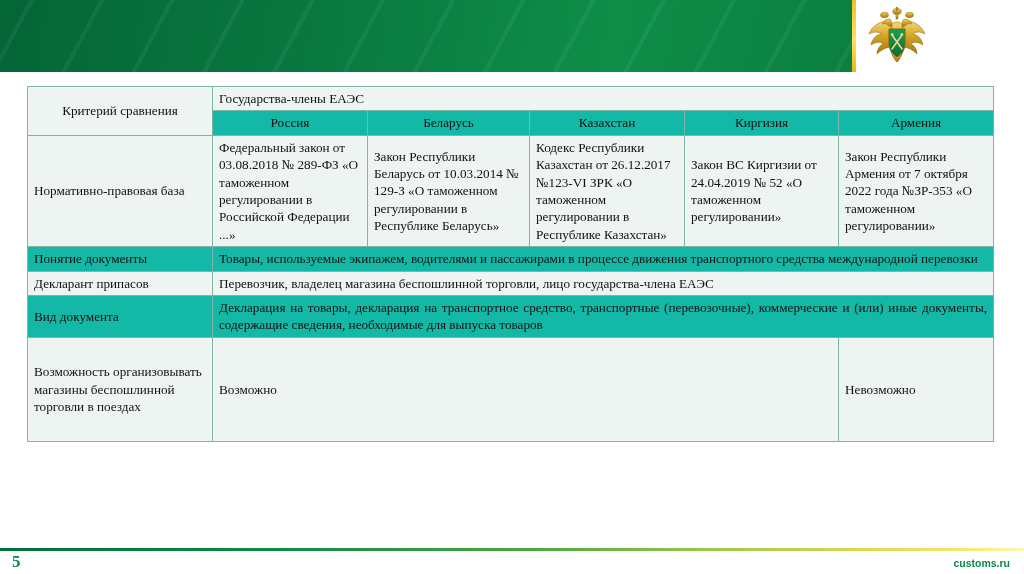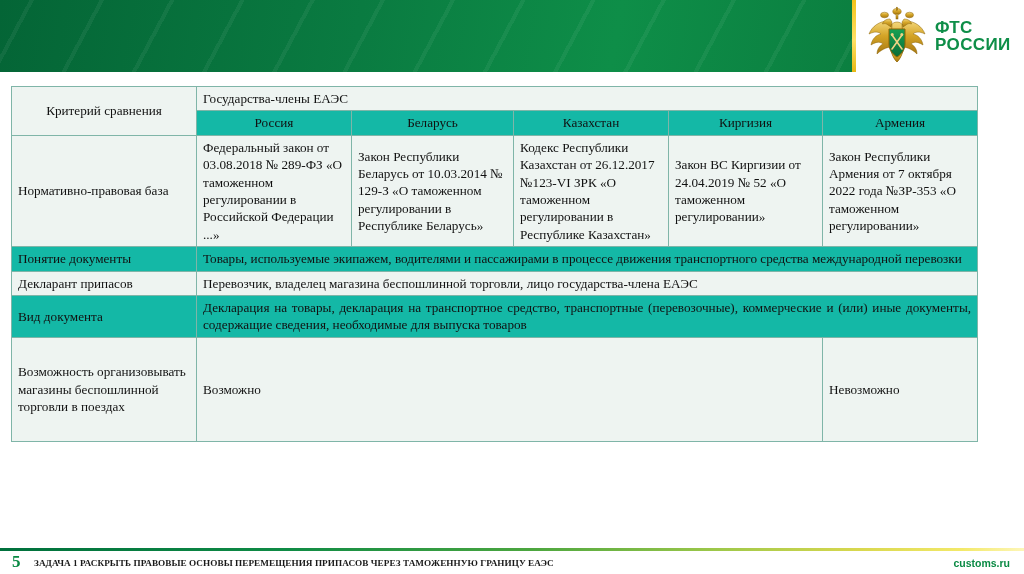--- a/index.html
+++ b/index.html
@@ -73,21 +73,21 @@
     font-weight: bold;
     color: #0e8e48;
     letter-spacing: 0.4px;
   }
   #logo-text .l1 { font-size: 17px; }
   #logo-text .l2 { font-size: 17px; }
 
   
   #table-wrap {
     position: absolute;
-    left: 11px; top: 86px;
+    left: 27px; top: 86px;
     width: 966px;
   }
   table.cmp {
     border-collapse: collapse;
     width: 966px;
     table-layout: fixed;
     font-family: "Liberation Serif", "DejaVu Serif", serif;
     color: #111111;
   }
   table.cmp td {
@@ -195,24 +195,20 @@
         <path d="M23,24 L39,24 L39,39 C39,46 34,50 31,52 C28,50 23,46 23,39 Z" fill="url(#grn)" stroke="#8a6207" stroke-width="1"></path>
 
         <g stroke="#f0d384" stroke-width="1.6" stroke-linecap="round" fill="none">
           <line x1="26" y1="30" x2="36" y2="44"></line>
           <line x1="36" y1="30" x2="26" y2="44"></line>
         </g>
         <circle cx="26.2" cy="29.6" r="1.5" fill="#f0d384"></circle>
         <circle cx="35.8" cy="29.6" r="1.5" fill="#f0d384"></circle>
       </svg>
     </div>
-    <div id="logo-text">
-      <span class="l1">ФТС</span>
-      <span class="l2">РОССИИ</span>
-    </div>
   </div>
 
   <div id="table-wrap">
     <table class="cmp">
       <colgroup>
         <col style="width:185px">
         <col style="width:155px">
         <col style="width:162px">
         <col style="width:155px">
         <col style="width:154px">
@@ -261,16 +257,15 @@
           <td class="tint-b crit cell-top" style="height:104px">Возможность организовывать магазины беспошлинной торговли в поездах</td>
           <td class="tint-b pad-wide" colspan="4">Возможно</td>
           <td class="tint-b pad-wide">Невозможно</td>
         </tr>
       </tbody>
     </table>
   </div>
 
   <div id="footer-rule"></div>
   <div id="footer-num">5</div>
-  <div id="footer-caption">ЗАДАЧА 1 РАСКРЫТЬ ПРАВОВЫЕ ОСНОВЫ ПЕРЕМЕЩЕНИЯ ПРИПАСОВ ЧЕРЕЗ ТАМОЖЕННУЮ ГРАНИЦУ ЕАЭС</div>
   <div id="footer-site">customs.ru</div>
 
 </div>
 
 </body></html>

